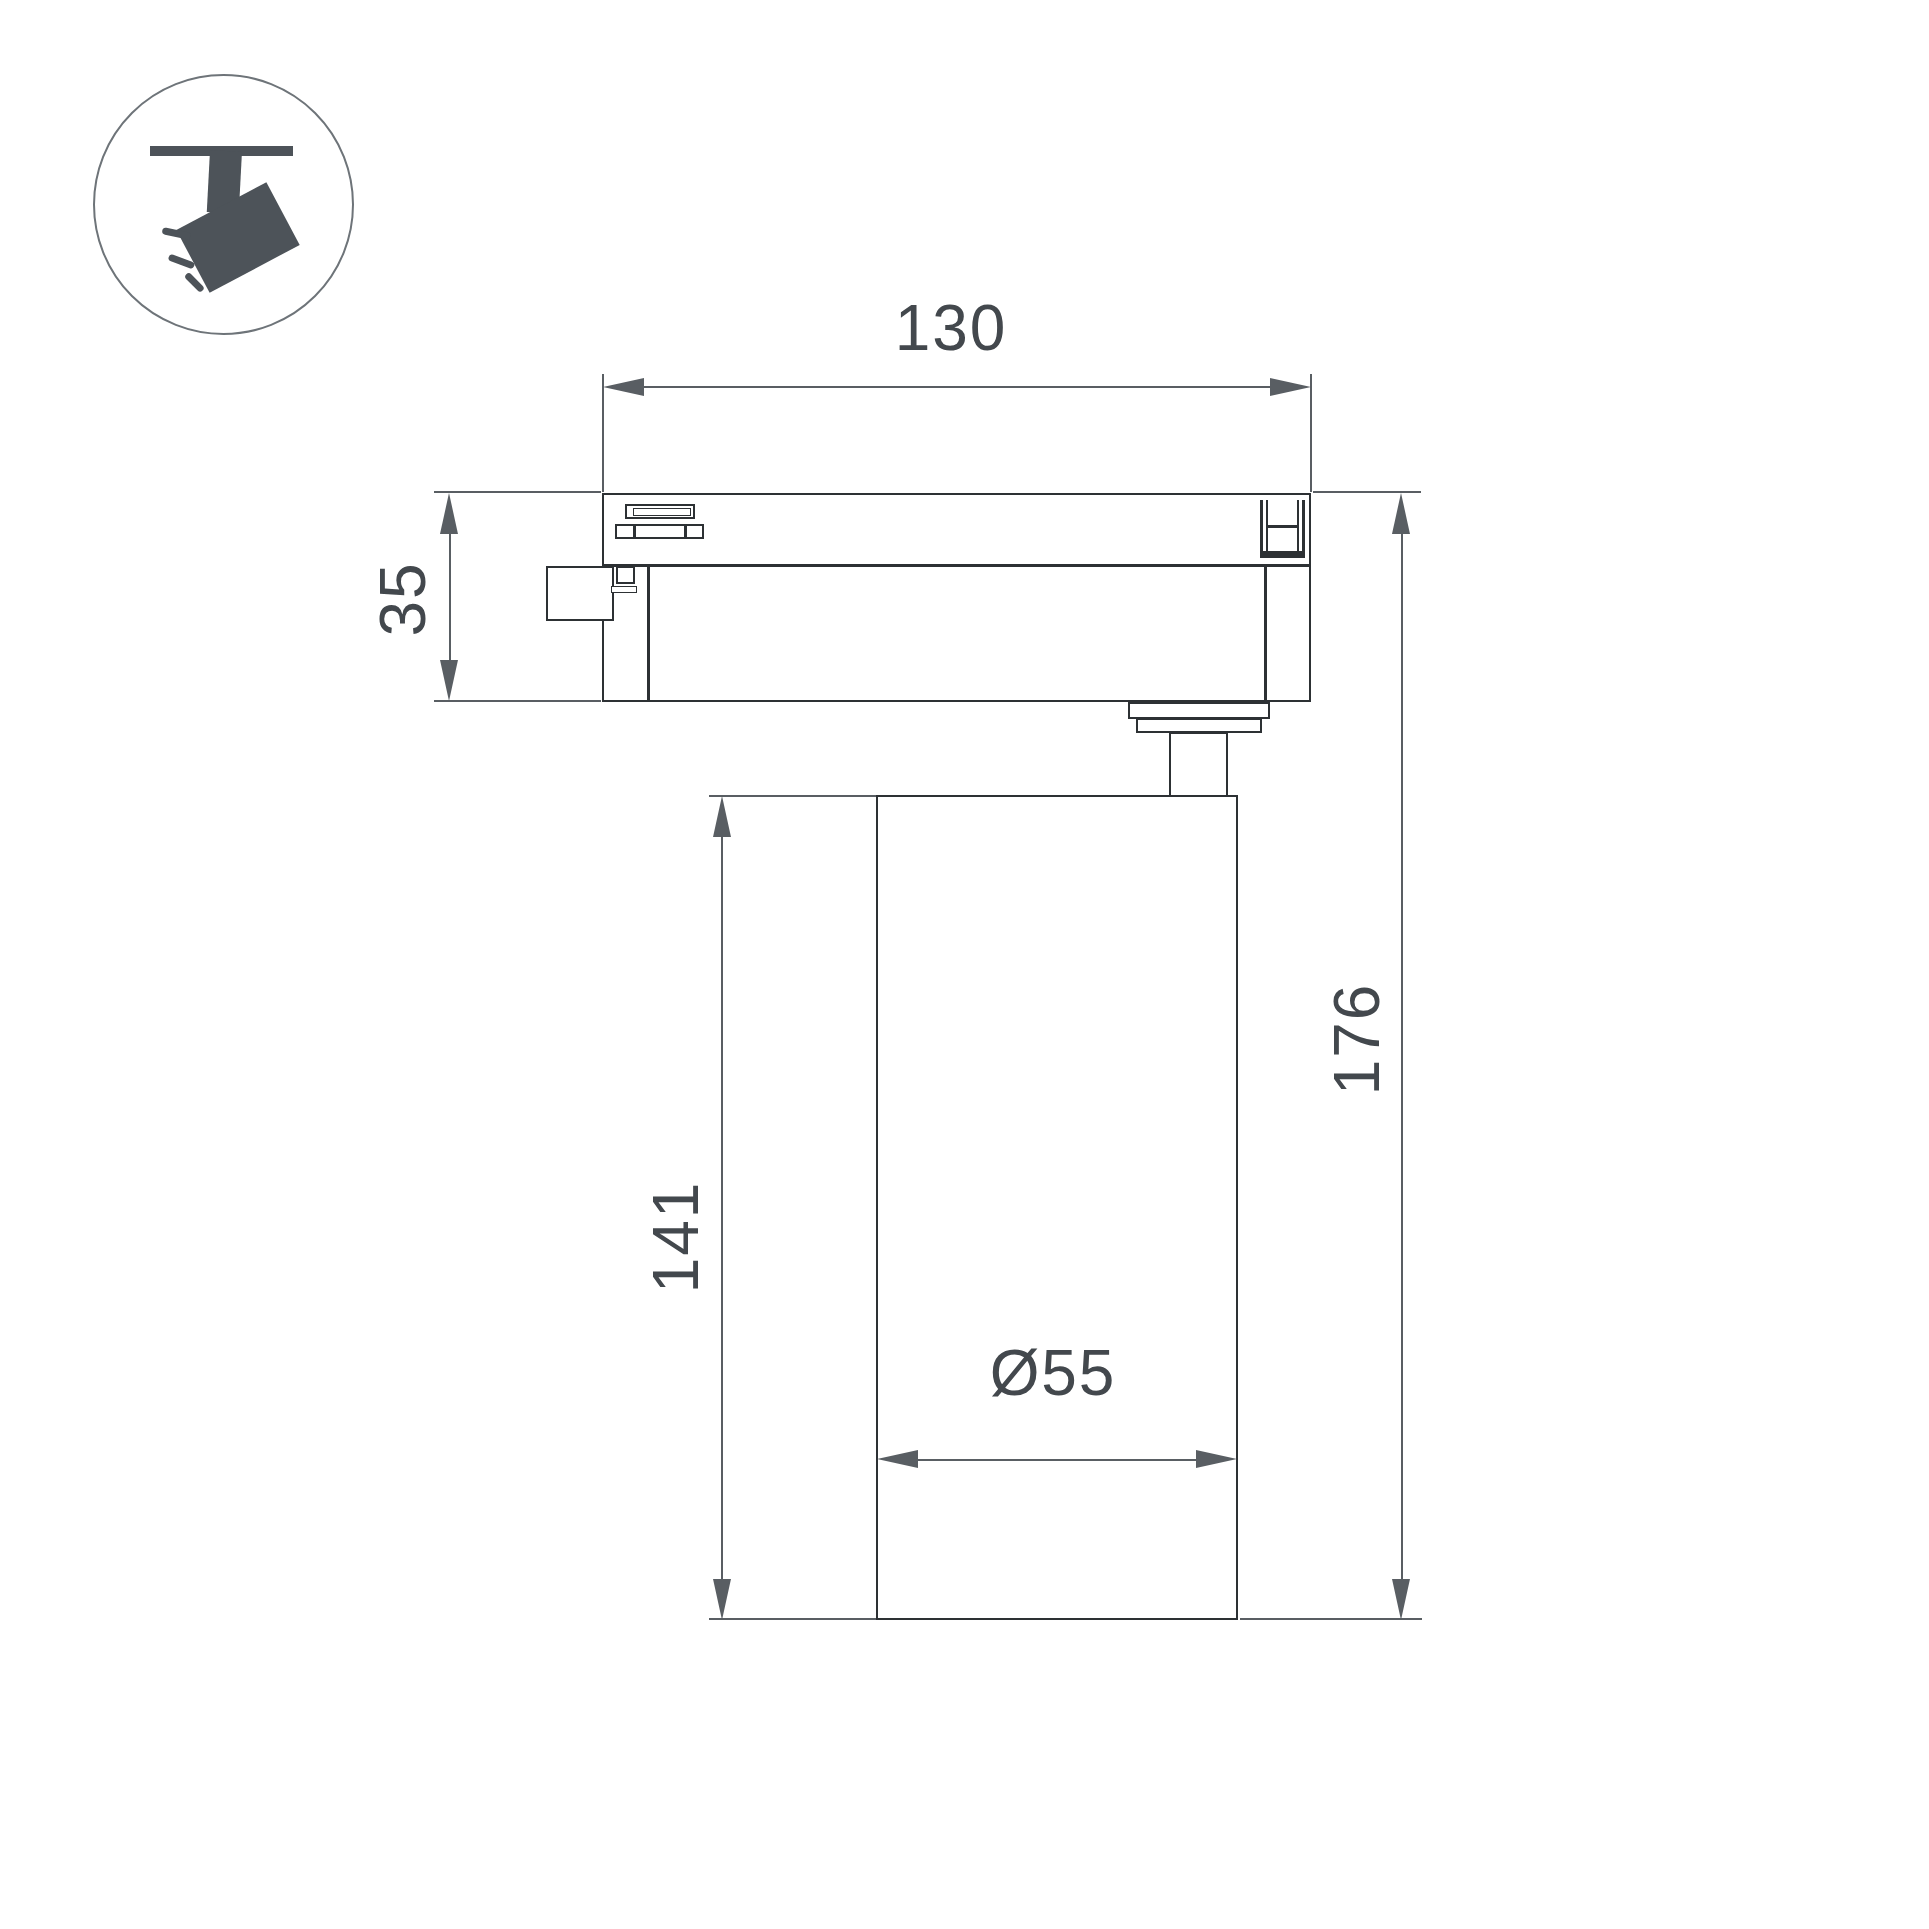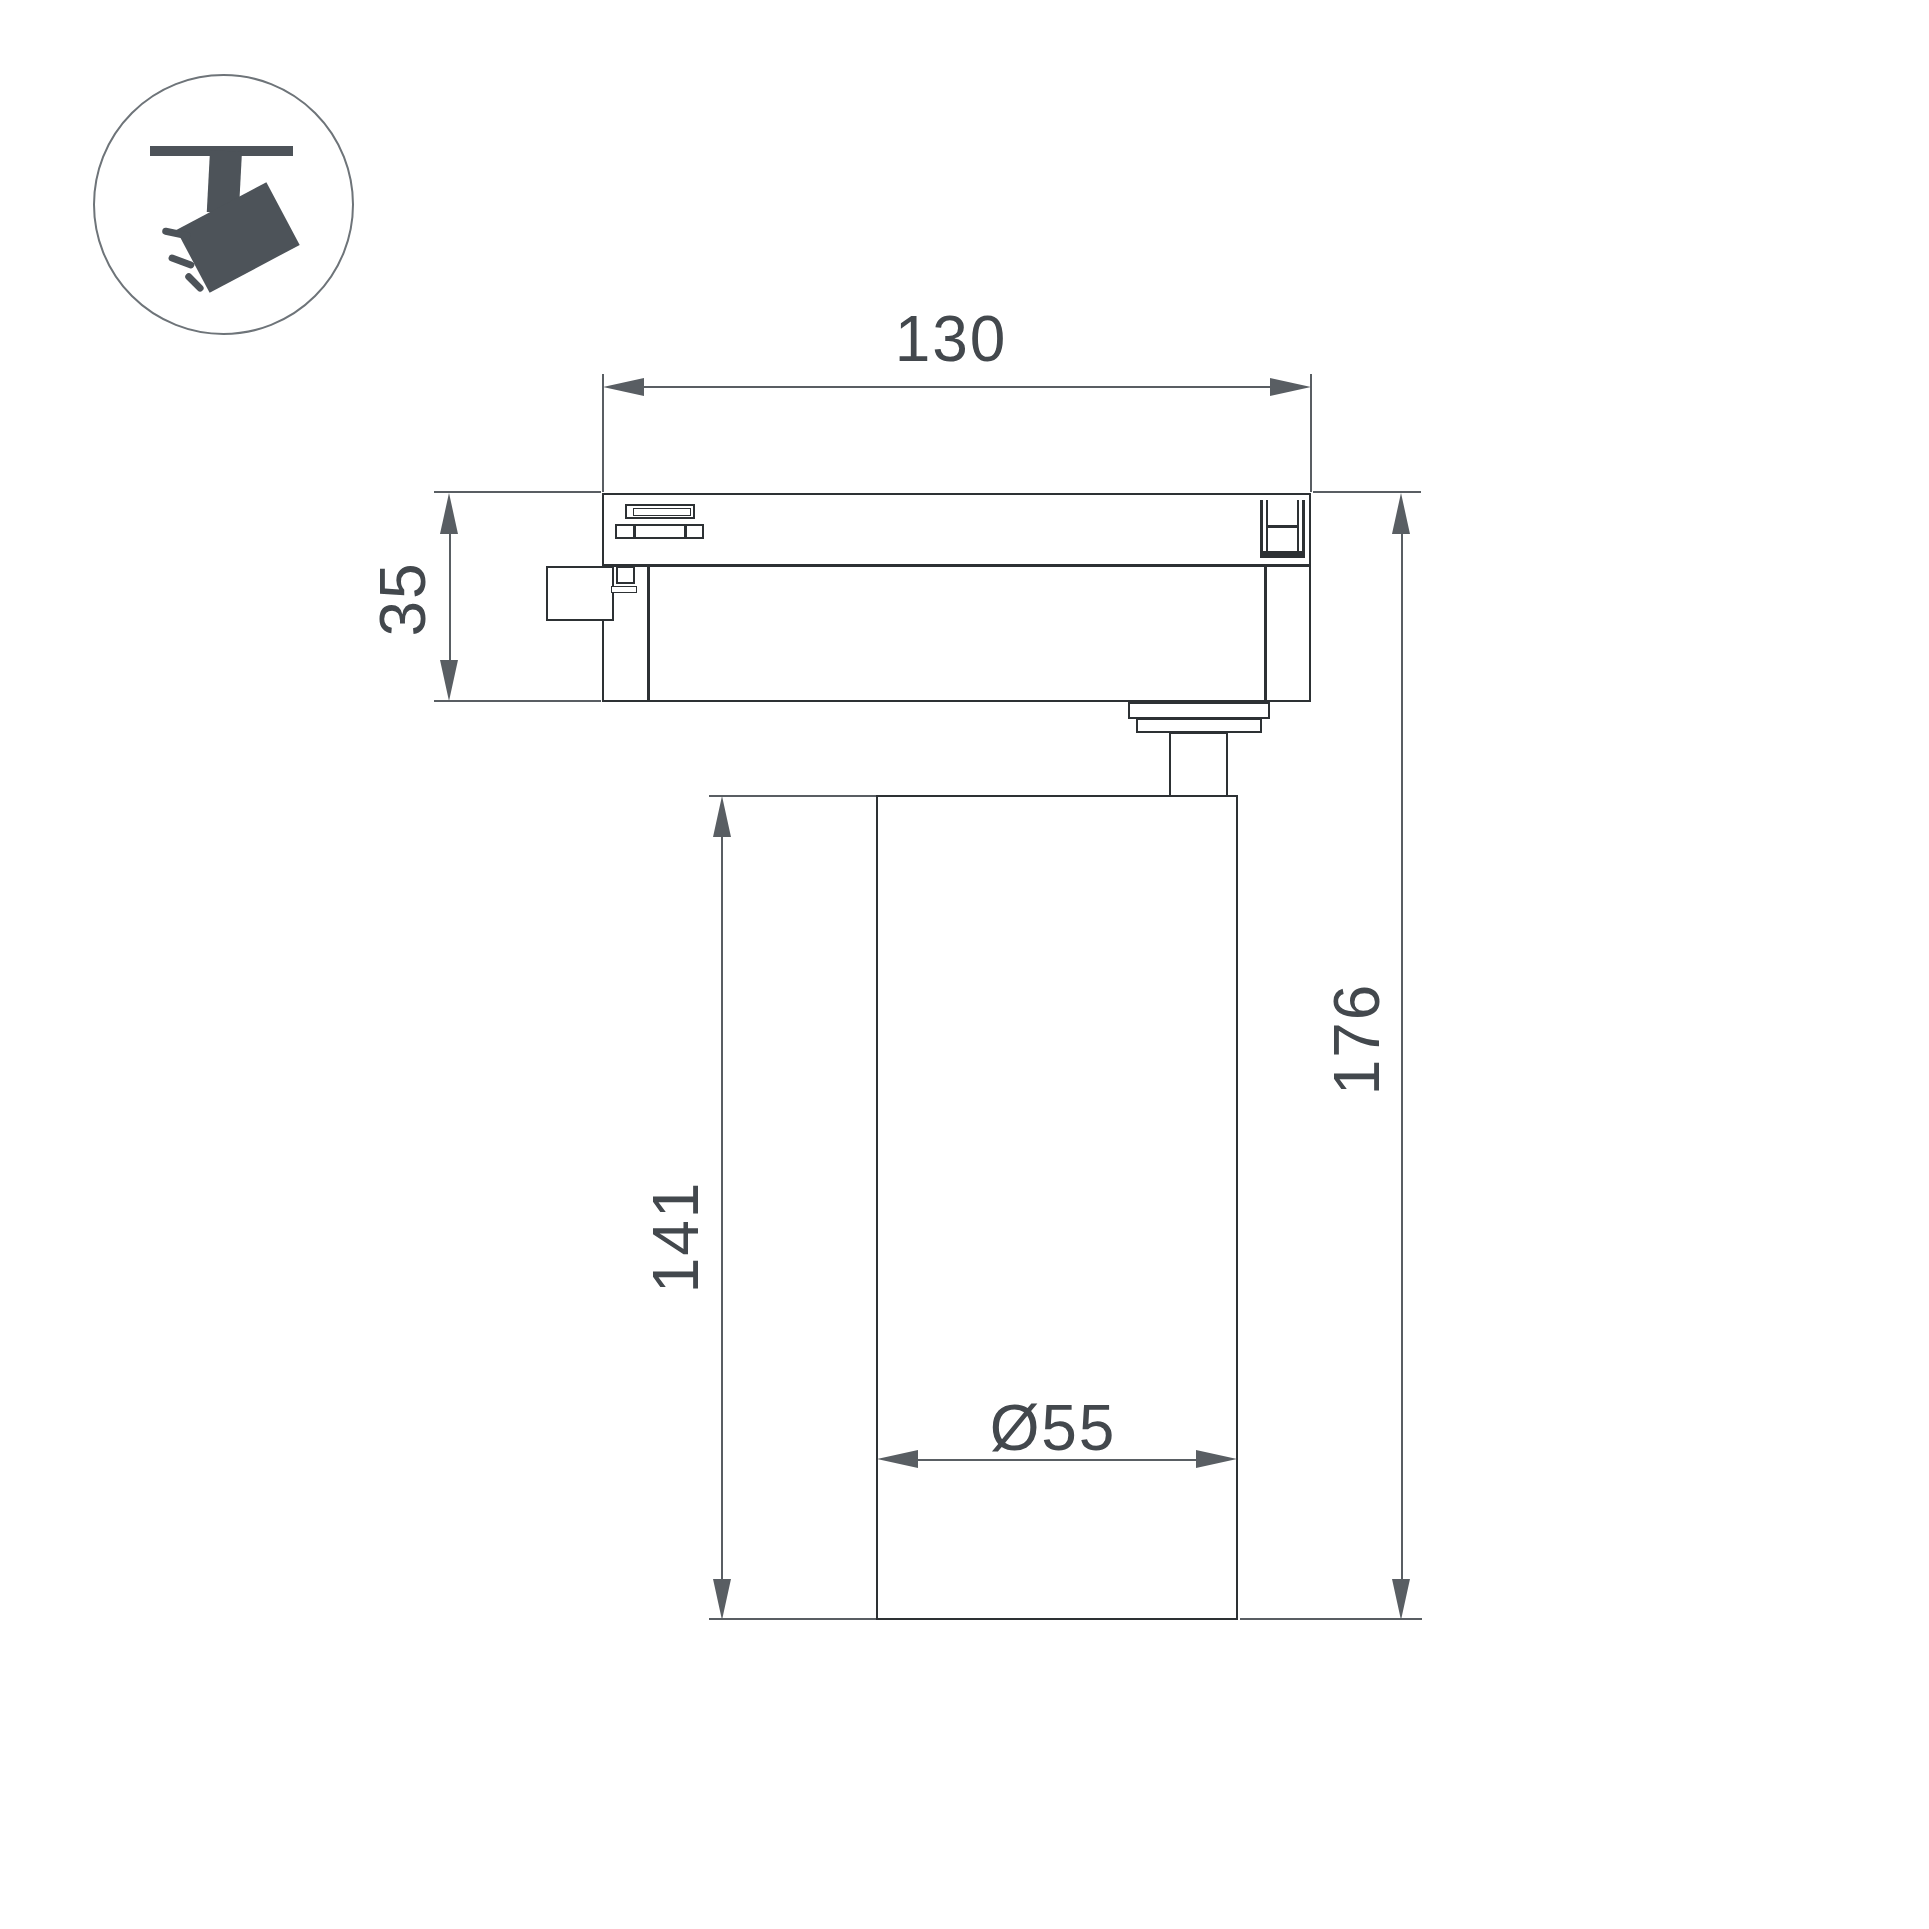--- a/index.html
+++ b/index.html
@@ -86,21 +86,21 @@
   <div class="orect" style="left:1136px; top:718px; width:126px; height:14.5px;"></div>
   <div class="orect" style="left:1169px; top:732px; width:59px; height:65px;"></div>
 
   <div class="orect" style="left:876px; top:795px; width:362px; height:825px;"></div>
 
   <div class="dline" style="left:602px; top:374px; width:1.9px; height:118px;"></div>
   <div class="dline" style="left:1310px; top:374px; width:1.9px; height:118px;"></div>
   <div class="dline" style="left:623px; top:386px; width:668px; height:1.9px;"></div>
   <div class="arr left" style="left:603px; top:378px;"></div>
   <div class="arr right" style="left:1270px; top:378px;"></div>
-  <div class="dimtext" style="left:806px; top:304px;">130</div>
+  <div class="dimtext" style="left:806px; top:293px;">130</div>
 
   <div class="dline" style="left:434px; top:491px; width:167px; height:1.9px;"></div>
   <div class="dline" style="left:434px; top:700px; width:167px; height:1.9px;"></div>
   <div class="dline" style="left:449px; top:532px; width:1.9px; height:130px;"></div>
   <div class="arr up" style="left:440px; top:493px;"></div>
   <div class="arr down" style="left:440px; top:660px;"></div>
   <div class="dimtext vert" style="left:258px; top:564px;">35</div>
 
   <div class="dline" style="left:709px; top:795px; width:167px; height:1.9px;"></div>
   <div class="dline" style="left:709px; top:1618px; width:167px; height:1.9px;"></div>
@@ -112,16 +112,16 @@
   <div class="dline" style="left:1313px; top:491px; width:108px; height:1.9px;"></div>
   <div class="dline" style="left:1240px; top:1618px; width:182px; height:1.9px;"></div>
   <div class="dline" style="left:1401px; top:532px; width:1.9px; height:1049px;"></div>
   <div class="arr up" style="left:1392px; top:493px;"></div>
   <div class="arr down" style="left:1392px; top:1579px;"></div>
   <div class="dimtext vert" style="left:1212px; top:1004px;">176</div>
 
   <div class="dline" style="left:914px; top:1459px; width:284px; height:1.9px;"></div>
   <div class="arr left" style="left:877px; top:1450px;"></div>
   <div class="arr right" style="left:1196px; top:1450px;"></div>
-  <div class="dimtext" style="left:908px; top:1393px;">Ø55</div>
+  <div class="dimtext" style="left:908px; top:1338px;">Ø55</div>
 
 </div>
 
 
 </body></html>

